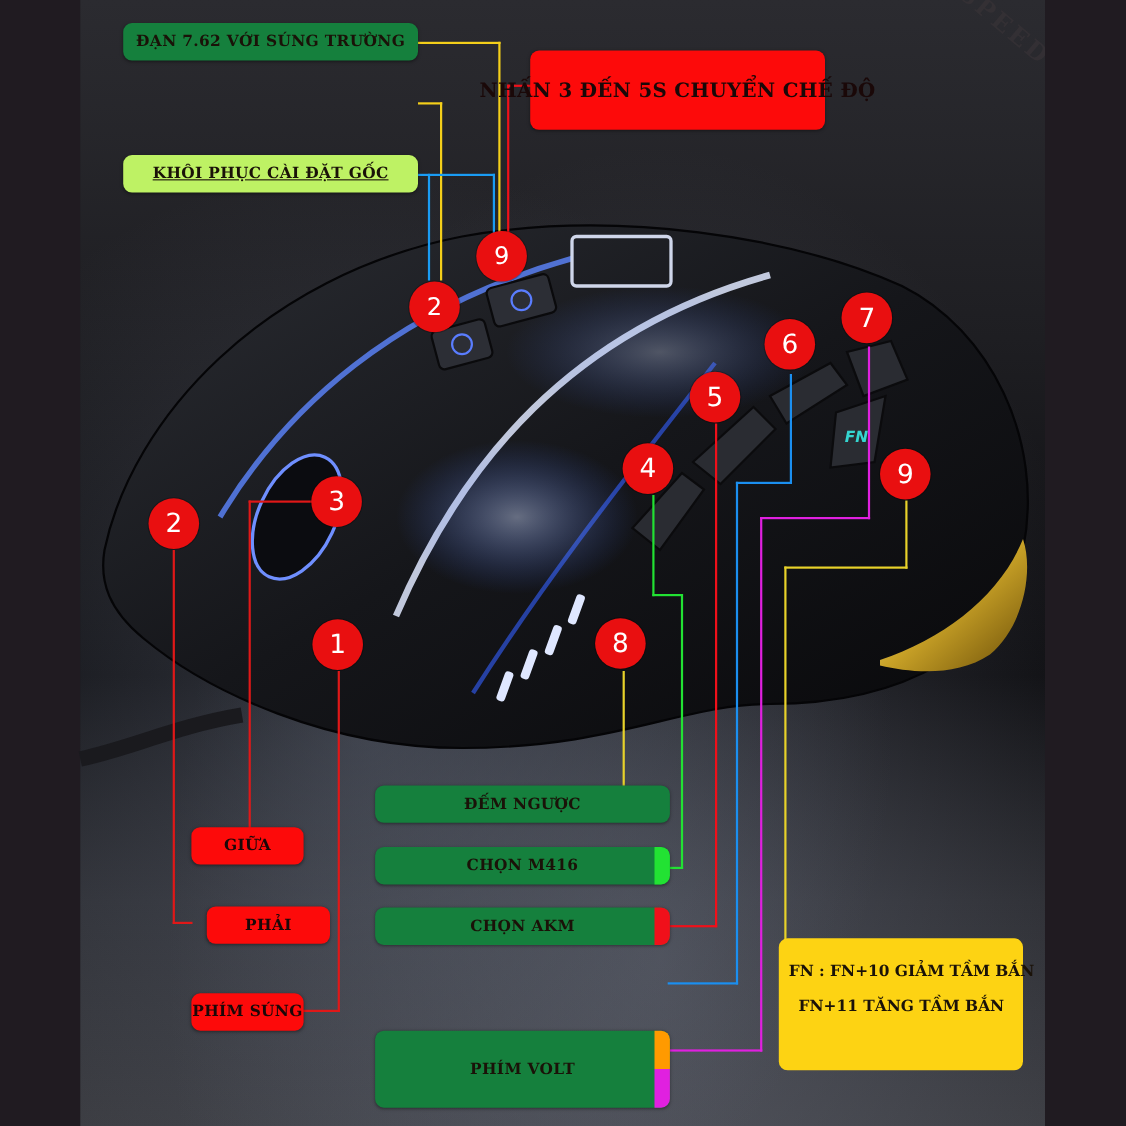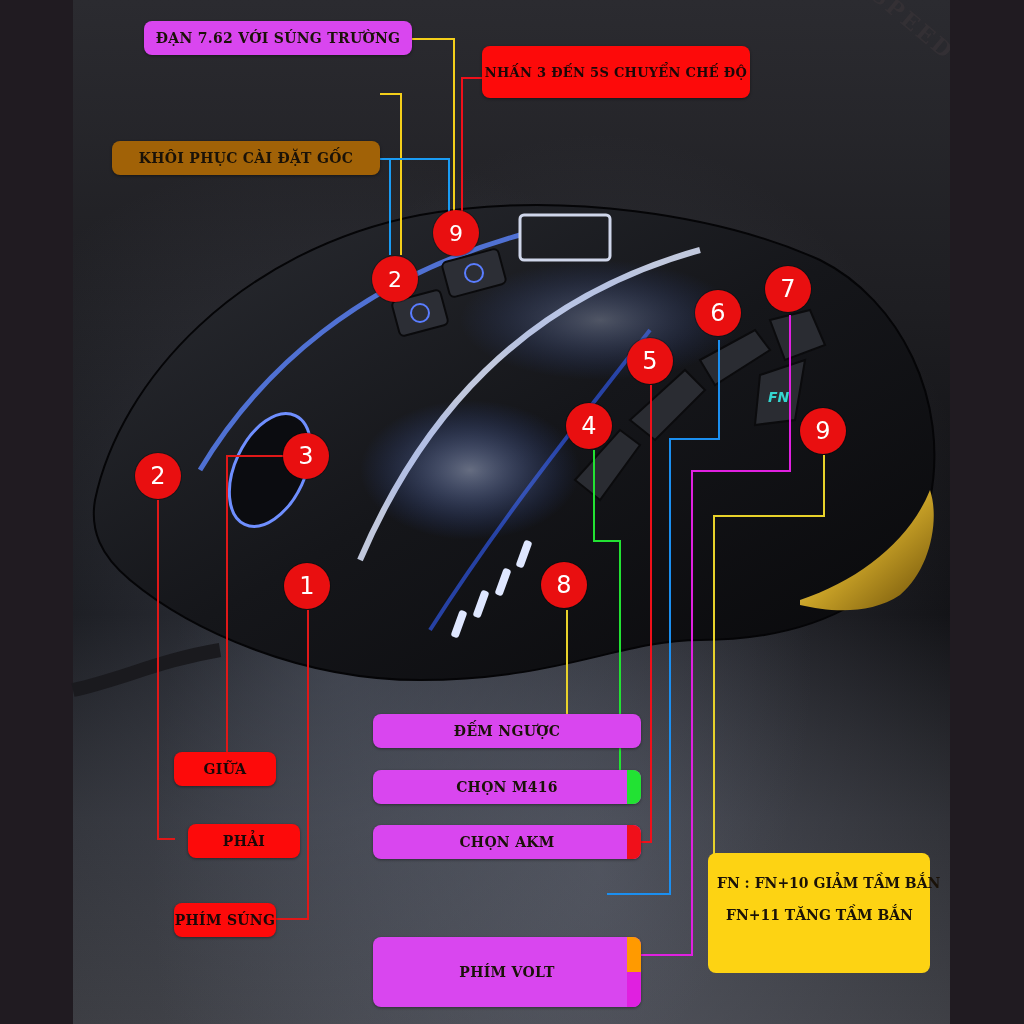--- a/index.html
+++ b/index.html
@@ -22,22 +22,22 @@
   }
 
   
   .label {
     position: absolute; height: 34px; border-radius: 8px;
     display: flex; align-items: center; justify-content: center;
     font-size: 14px; font-weight: bold; color: #1a1208; letter-spacing: 0.3px;
     text-transform: uppercase; white-space: nowrap;
     box-shadow: 0 1px 3px rgba(0,0,0,.4);
   }
-  .yellow { background: #d946ef; margin-left: 32px; }
-  .blue { background: #a16207; }
+  .yellow { background: #15803d; }
+  .blue { background: #bef264; text-decoration: underline; }
   .red { background: #fd0a0a; color: #1a0808; }
 
   .tail { position: absolute; top: 0; right: 0; width: 14px; height: 100%; border-radius: 0 8px 8px 0; }
 
   
   .ln { position: absolute; }
   .ln.h { height: 2px; }
   .ln.v { width: 2px; }
 
   
@@ -162,21 +162,21 @@
   <div class="ln v" style="left:823px;top:455px;height:62px;background:#e8d22a;"></div>
   <div class="ln h" style="left:713px;top:515px;width:112px;background:#e8d22a;"></div>
   <div class="ln v" style="left:713px;top:515px;height:340px;background:#e8d22a;"></div>
 
   <div class="label yellow" style="left:112px;top:21px;width:268px;">
     <span>ĐẠN 7.62 VỚI SÚNG TRƯỜNG</span>
   </div>
   <div class="label blue" style="left:112px;top:141px;width:268px;">
     <span>KHÔI PHỤC CÀI ĐẶT GỐC</span>
   </div>
-  <div class="label red" style="left:482px;top:46px;width:268px;height:52px;font-size:13px;">
+  <div class="label red" style="left:482px;top:46px;width:268px;height:72px;font-size:18px;">
     <span>NHẤN 3 ĐẾN 5S CHUYỂN CHẾ ĐỘ</span>
   </div>
 
   <div class="label red" style="left:174px;top:752px;width:102px;">
     <span>GIỮA</span>
   </div>
   <div class="label red" style="left:188px;top:824px;width:112px;">
     <span>PHẢI</span>
   </div>
   <div class="label red" style="left:174px;top:903px;width:102px;">

